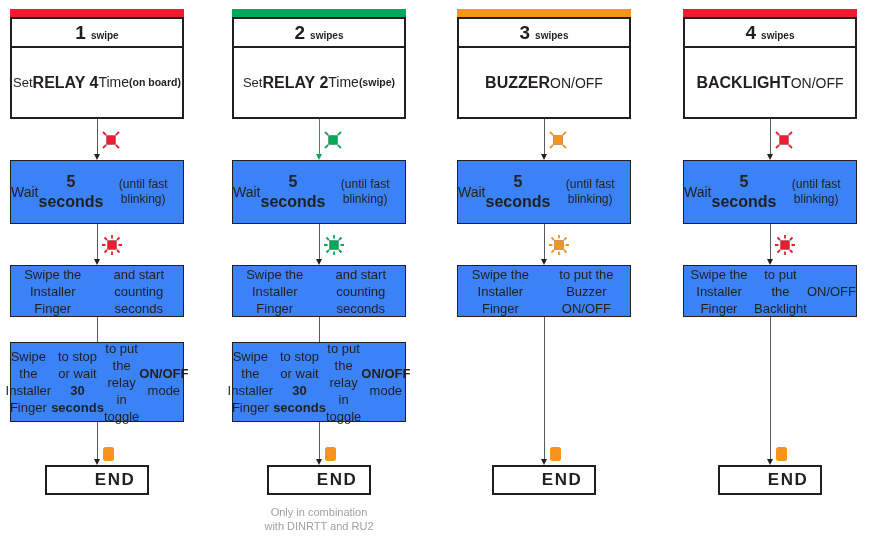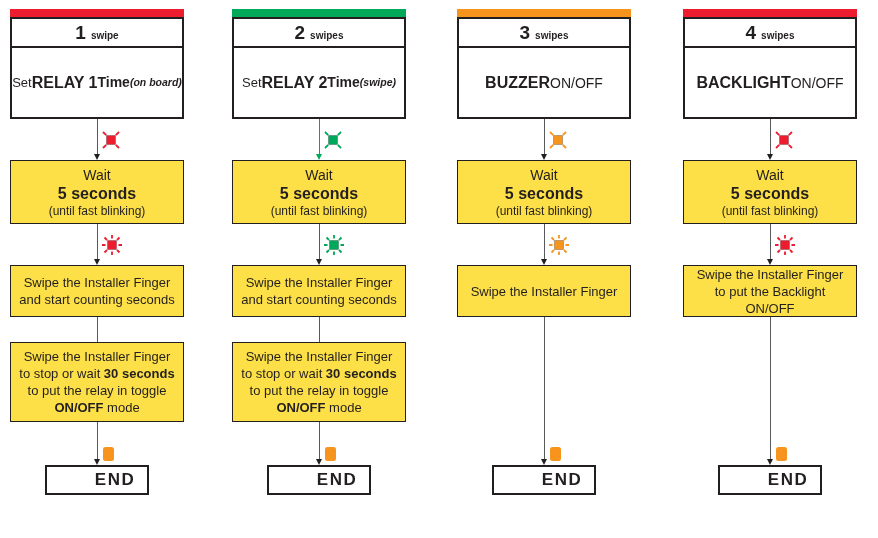--- a/index.html
+++ b/index.html
@@ -23,26 +23,26 @@
   .bar-orange{background:#F7941D;}
 
   .mainbox{width:100%;height:102px;border:2px solid #231F20;box-sizing:border-box;background:#fff;display:flex;flex-direction:column;}
   .hd{height:29px;border-bottom:2px solid #231F20;box-sizing:border-box;display:flex;align-items:baseline;justify-content:center;font-weight:bold;padding-top:3px;}
   .hd .num{font-size:19px;margin-right:5px;}
   .hd .word{font-size:10px;}
   .bd{flex:1;display:flex;flex-direction:row;align-items:center;justify-content:center;text-align:center;}
 
   .t-reg13{font-size:13px;line-height:17px;}
   .t-bold16{font-size:16px;font-weight:bold;line-height:20px;}
-  .t-bold14{font-size:14px;font-weight:bold;line-height:17px;}
-  .t-bold10{font-size:10.5px;font-weight:bold;line-height:13px;font-style:italic;}
+  .t-bold14{font-size:14px;font-weight:normal;line-height:17px;}
+  .t-bold10{font-size:10.5px;font-weight:bold;line-height:13px;}
   .t-reg14{font-size:14px;line-height:18px;}
   .t-reg12{font-size:12px;line-height:15px;}
 
-  .box{width:100%;border:1px solid #231F20;box-sizing:border-box;background:#fde047;display:flex;flex-direction:column;align-items:center;justify-content:center;text-align:center;}
+  .box{width:100%;border:1px solid #231F20;box-sizing:border-box;background:#3b82f6;display:flex;flex-direction:row;align-items:center;justify-content:center;text-align:center;}
   .wait{height:64px;}
   .step{height:52px;font-size:13px;line-height:17px;}
   .toggle{height:80px;font-size:13px;line-height:17px;}
 
   .connector{position:relative;width:100%;}
   .conn-std{height:41px;}
   .conn-end{height:43px;}
   .conn-tall{height:148px;}
   .connector .line{position:absolute;left:50%;top:0;bottom:5px;width:1px;background:#58595B;}
   .connector .ah{position:absolute;left:50%;bottom:0;transform:translateX(-50%);width:0;height:0;
@@ -71,21 +71,21 @@
 
   <div class="col c1">
     <div class="bar bar-red"></div>
     <div class="mainbox">
       <div class="hd">
         <span class="num">1</span>
         <span class="word">swipe</span>
       </div>
       <div class="bd">
         <div class="t-reg13">Set</div>
-        <div class="t-bold16">RELAY 1</div>
+        <div class="t-bold16">RELAY 4</div>
         <div class="t-bold14">Time</div>
         <div class="t-bold10">(on board)</div>
       </div>
     </div>
     <div class="connector conn-std conn-first">
       <div class="line"></div>
       <div class="ah"></div>
       <span class="led">
         <svg width="20" height="20" viewBox="0 0 20 20">
             <rect x="5.5" y="5.5" width="9" height="9" fill="currentColor" stroke="rgba(0,0,0,0.3)" stroke-width="0.8"></rect>
@@ -188,20 +188,24 @@
       <div class="ah"></div>
       <span class="led led-solid">
         <svg width="11" height="14" viewBox="0 0 11 14">
             <rect width="11" height="14" rx="2.5" fill="#F7941D"></rect>
           </svg>
       </span>
     </div>
     <div class="endbox">
       <span>END</span>
     </div>
+    <div class="footnote">
+      <div>Only in combination</div>
+      <div>with DINRTT and RU2</div>
+    </div>
   </div>
 
   <div class="col c3">
     <div class="bar bar-orange"></div>
     <div class="mainbox">
       <div class="hd">
         <span class="num">3</span>
         <span class="word">swipes</span>
       </div>
       <div class="bd">
@@ -229,20 +233,21 @@
       <div class="ah"></div>
       <span class="led">
         <svg width="22" height="22" viewBox="0 0 22 22">
             <rect x="6.5" y="6.5" width="9" height="9" fill="currentColor" stroke="rgba(0,0,0,0.3)" stroke-width="0.8"></rect>
             <path d="M11 1 V4.5 M11 17.5 V21 M1 11 H4.5 M17.5 11 H21 M3.5 3.5 L6 6 M18.5 3.5 L16 6 M3.5 18.5 L6 16 M18.5 18.5 L16 16" stroke="currentColor" stroke-width="1.8"></path>
           </svg>
       </span>
     </div>
     <div class="box step">
       <div>Swipe the Installer Finger</div>
+      <div>to put the Buzzer ON/OFF</div>
     </div>
     <div class="connector conn-tall">
       <div class="line"></div>
       <div class="ah"></div>
       <span class="led led-solid">
         <svg width="11" height="14" viewBox="0 0 11 14">
             <rect width="11" height="14" rx="2.5" fill="#F7941D"></rect>
           </svg>
       </span>
     </div>

